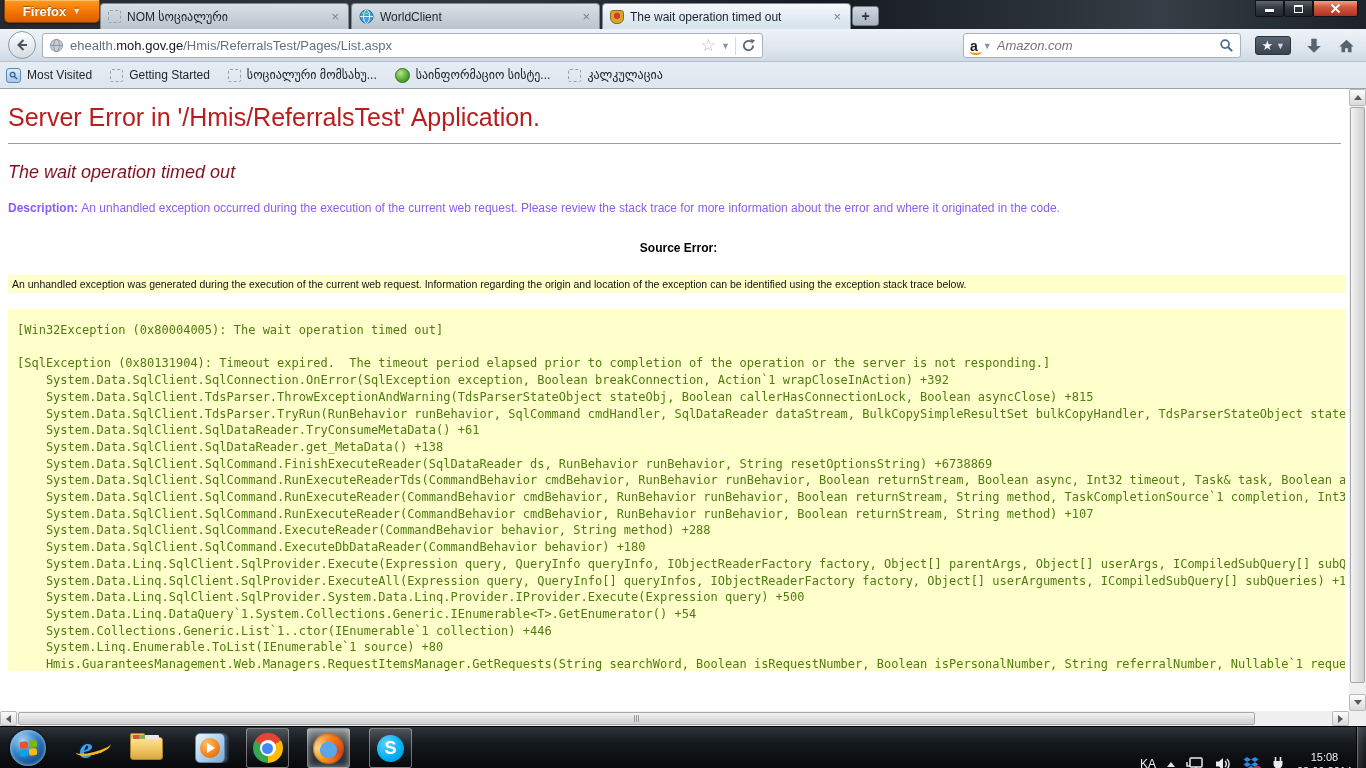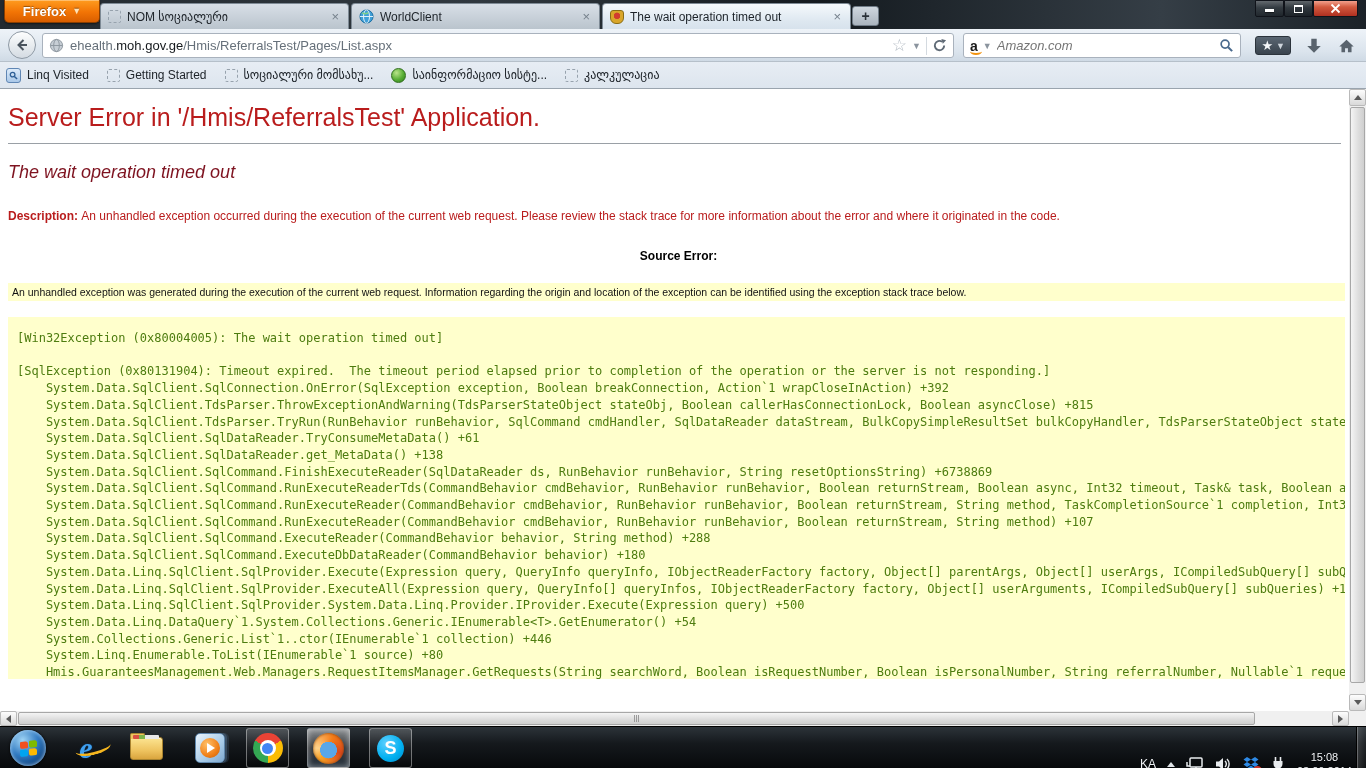--- a/index.html
+++ b/index.html
@@ -33,21 +33,21 @@
     display:flex; align-items:center; justify-content:center; border-radius:0 0 2px 2px; }
   .winbtn.close { width:45px; background:linear-gradient(#f2a08c,#d25a3f 40%,#b03020); }
   .glyph-min { width:9px; height:3px; background:#fff; box-shadow:0 1px 1px #0008; margin-top:4px; }
   .glyph-max { width:9px; height:8px; border:1px solid #fff; border-top:2px solid #fff; box-shadow:0 0 1px #0008; }
 
   
   .navbar { position:absolute; left:0; top:29px; width:1366px; height:33px;
     background:linear-gradient(#eef3f8,#dbe4ed 70%,#cfdae5); border-bottom:1px solid #b6c0ca; }
   .back-btn { position:absolute; left:8px; top:2px; width:28px; height:28px; border-radius:50%;
     background:linear-gradient(#fdfefe,#d4dbe2); border:1px solid #8e99a4; display:flex; align-items:center; justify-content:center; }
-  .urlbar { position:absolute; left:42px; top:4px; width:912px; height:25px; background:#fff; border:1px solid #a9b2bd;
+  .urlbar { position:absolute; left:42px; top:4px; width:721px; height:25px; background:#fff; border:1px solid #a9b2bd;
     border-radius:3px; display:flex; align-items:center; padding:0 6px; gap:6px; }
   .url-text { flex:1; font-size:13px; color:#66707a; white-space:nowrap; overflow:hidden; }
   .url-domain { color:#15191d; }
   .urlbar-right { display:flex; align-items:center; gap:5px; color:#9aa3ad; }
   .star-glyph { font-size:17px; color:#b4bcc4; }
   .small-caret { font-size:9px; color:#8b949e; }
   .divider-v { width:1px; height:18px; background:#d4dae0; }
   .searchbar { position:absolute; left:963px; top:4px; width:278px; height:25px; background:#fff; border:1px solid #a9b2bd;
     border-radius:3px; display:flex; align-items:center; padding:0 6px; gap:5px; }
   .amazon-a { font-weight:bold; font-size:14px; color:#1a1a1a; line-height:10px; position:relative; }
@@ -68,21 +68,21 @@
     display:flex; align-items:center; justify-content:center; }
   .bm-ico-green { width:15px; height:15px; border-radius:50%;
     background:radial-gradient(circle at 35% 30%, #b9e48a, #57ad35 55%, #2f7d1d); border:1px solid #2f6e1c; }
   .bm-ico-ph { width:13px; height:13px; border:1px dashed #97a2ad; border-radius:2px; }
 
   
   .content { position:absolute; left:0; top:89px; width:1349px; height:622px; background:#fff; overflow:hidden; padding:14px 0 0 8px; }
   .err-h1 { color:#b91c1c; font-size:25px; font-weight:normal; letter-spacing:0; }
   .content hr { border:none; border-top:1px solid #9aa0a6; margin:11px 0 0 0; width:1333px; }
   .err-h2 { color:#7e1320; font-size:18px; font-style:italic; font-weight:normal; margin-top:18px; }
-  .err-line { font-size:12px; margin-top:26px; color:#b91c1c; }
+  .err-line { font-size:12px; margin-top:18px; color:#8b5cf6; }
   .err-line b { font-weight:bold; }
   .err-label-solo { font-size:12px; font-weight:bold; margin-top:26px;text-align:center; }
   .note-box { background:#ffffcc; width:1337px; margin-top:20px; font-size:10.5px; padding:3px 4px; color:#111; }
   .stack-box { background:#ffffcc; width:1337px; margin-top:16px; height:362px; overflow:hidden; padding:13px 0 0 9px; }
   .stack-box pre { font-family:"DejaVu Sans Mono","Liberation Mono",monospace; font-size:12px; line-height:16.7px;
     white-space:pre; color:#4d7c0f; }
 
   
   .vscroll { position:absolute; right:0; top:89px; width:17px; height:622px; background:#f0f0f0; }
   .hscroll { position:absolute; left:0; top:711px; width:1349px; height:15px; background:#f0f0f0; }
@@ -248,21 +248,21 @@
 </div>
 
 <div class="bookbar">
   <div class="bm-item">
     <span class="bm-ico-mv">
       <svg width="9" height="9" viewBox="0 0 10 10">
           <circle cx="4" cy="4" r="2.6" fill="none" stroke="#2d5f96" stroke-width="1.4"></circle>
           <line x1="6" y1="6" x2="9" y2="9" stroke="#2d5f96" stroke-width="1.6"></line>
         </svg>
     </span>
-    <span>Linq Visited</span>
+    <span>Most Visited</span>
   </div>
   <div class="bm-item">
     <span class="bm-ico-ph"></span>
     <span>Getting Started</span>
   </div>
   <div class="bm-item">
     <span class="bm-ico-ph"></span>
     <span>სოციალური მომსახუ...</span>
   </div>
   <div class="bm-item">

